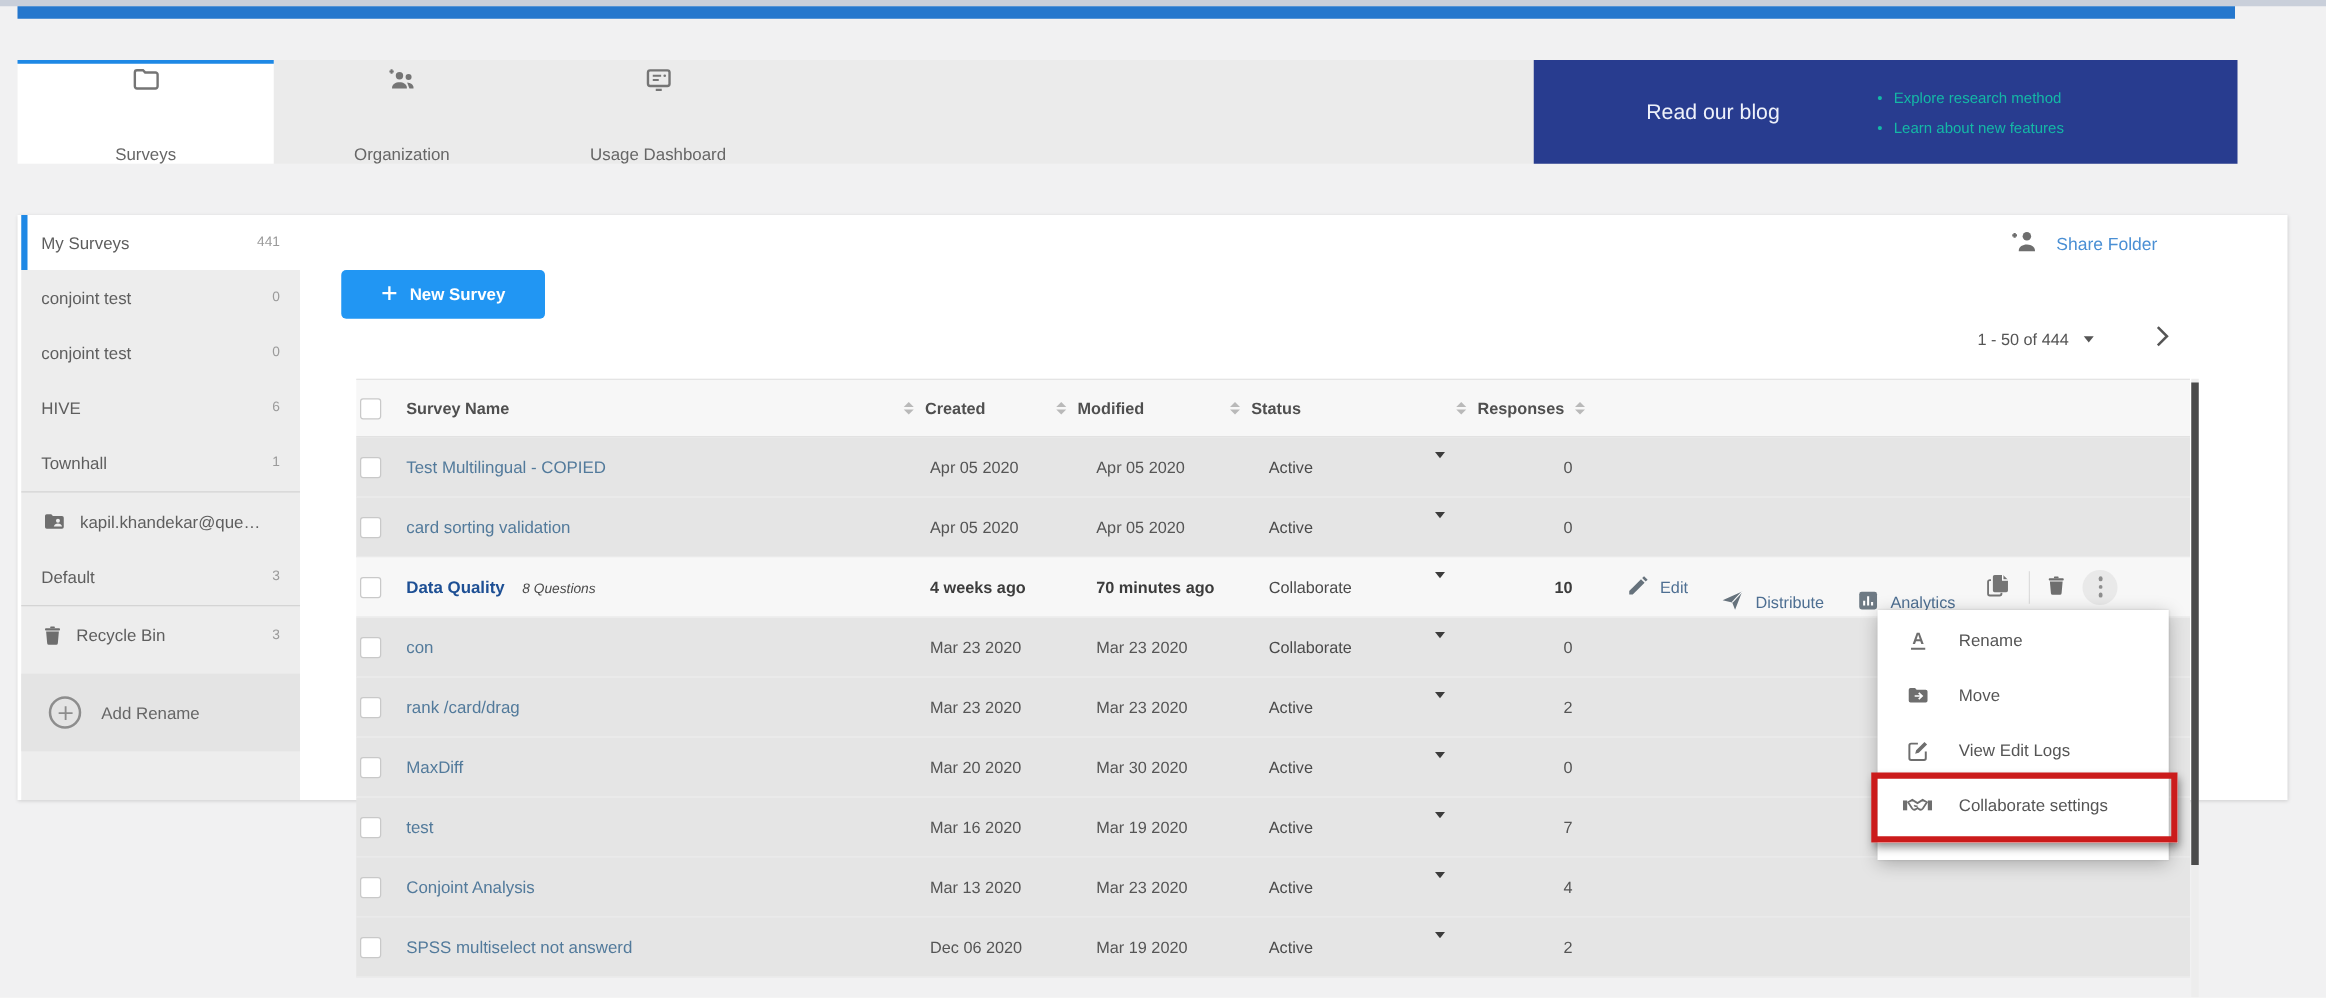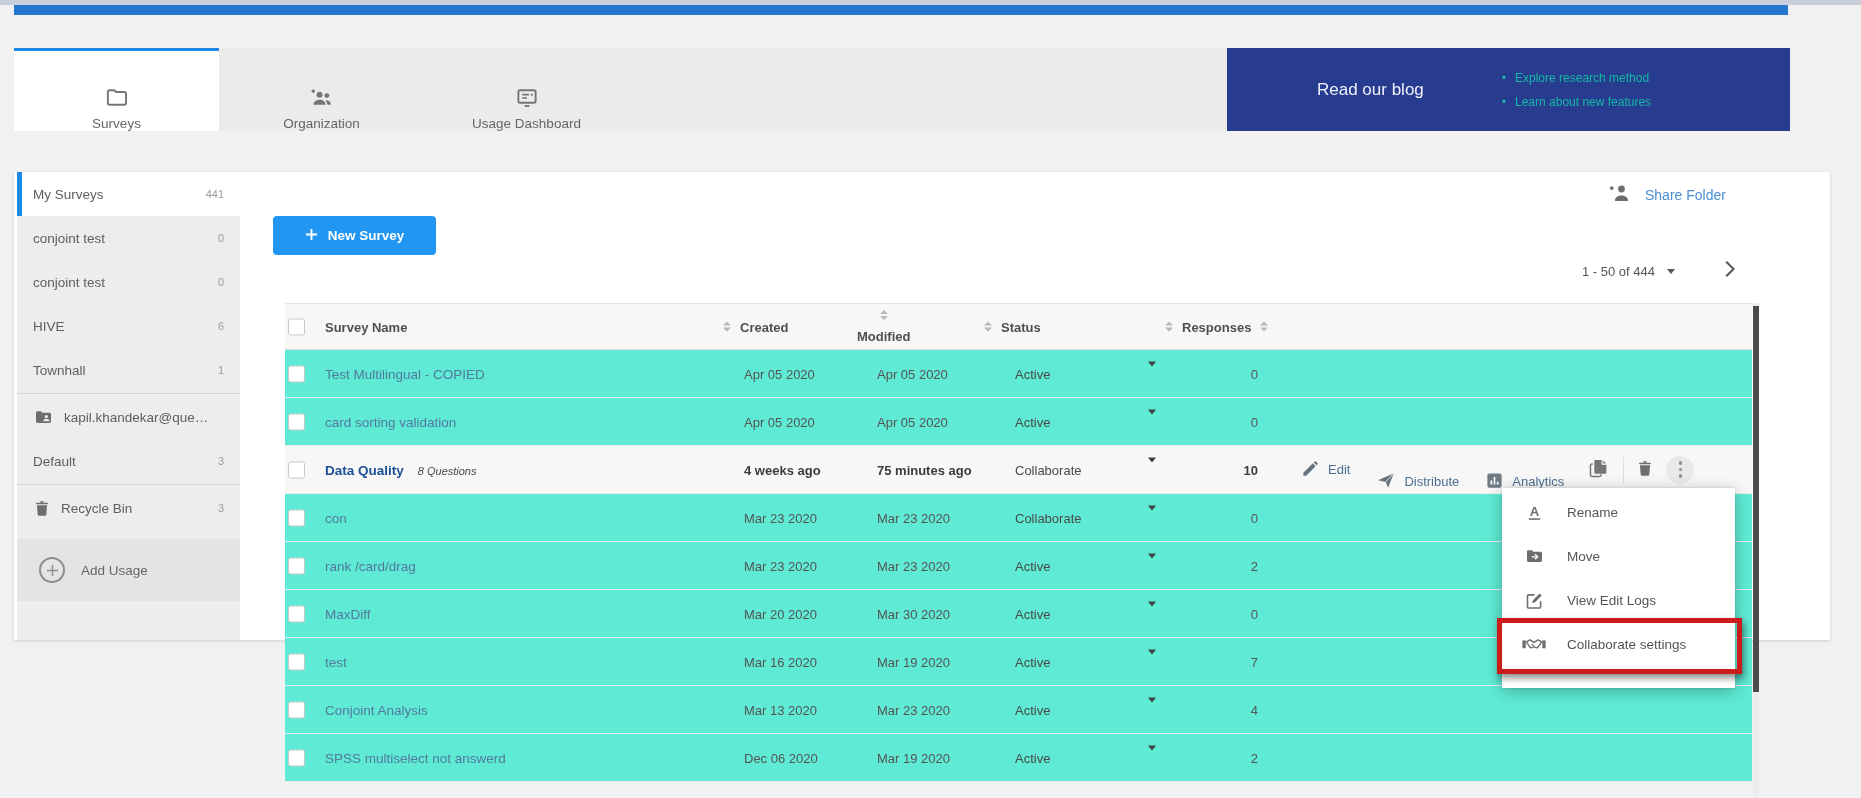--- a/index.html
+++ b/index.html
@@ -4,21 +4,21 @@
 <style>
   html,body{margin:0;padding:0;background:#f1f1f2;font-family:"Liberation Sans",sans-serif;}
   .screen{position:relative;width:1861px;height:798px;overflow:hidden;background:#f1f1f2;}
 
   
   .top-edge{position:absolute;left:0;top:0;width:1861px;height:5px;background:#c9cfda;}
   .top-blue{position:absolute;left:14px;top:5px;width:1774px;height:10px;background:#2577cd;}
 
   
   .tab-bar{position:absolute;left:14px;top:48px;width:1776px;height:83px;background:#ebebeb;display:flex;}
-  .tab{width:205px;height:100%;box-sizing:border-box;display:flex;flex-direction:column;align-items:center;justify-content:flex-end;padding-top:3px;cursor:pointer;}
+  .tab{width:205px;height:100%;box-sizing:border-box;display:flex;flex-direction:column;align-items:center;justify-content:space-between;padding-top:3px;cursor:pointer;}
   .tab.active{background:#fff;border-top:3px solid #1e88e5;padding-top:0;}
   .tab .tab-icon{height:24px;display:flex;align-items:center;}
   .tab .tab-label{margin-top:7px;font-size:13.5px;color:#666;}
 
   
   .banner{position:absolute;right:0;top:0;width:563px;height:83px;background:#283c8f;display:flex;align-items:center;}
   .banner-cta{margin-left:90px;font-size:17px;color:#eef1fa;cursor:pointer;white-space:nowrap;}
   .banner-bullets{margin:0 0 0 78px;padding:0;list-style:none;color:#14b8a6;font-size:12px;line-height:24px;}
   .banner-bullets li::before{content:"•";margin-right:9px;}
 
@@ -40,21 +40,21 @@
   .share-folder{position:absolute;left:1368px;top:9px;height:28px;display:flex;align-items:center;gap:13px;cursor:pointer;text-align:right;}
   .share-folder .lbl{font-size:14px;color:#4a8fd4;}
   .new-survey{position:absolute;left:33px;top:44px;width:163px;height:39px;background:#2196f3;border:none;border-radius:4px;color:#fff;font-size:13.5px;font-weight:bold;font-family:"Liberation Sans",sans-serif;display:flex;align-items:center;justify-content:center;gap:10px;cursor:pointer;}
   .pagination{position:absolute;left:1342px;top:88px;height:22px;display:flex;align-items:center;gap:12px;font-size:13px;color:#555;cursor:pointer;}
   .caret-dn{width:0;height:0;border-left:4.5px solid transparent;border-right:4.5px solid transparent;border-top:5.5px solid #3c3c3c;}
   .next-btn{position:absolute;left:1478px;top:86px;width:24px;height:24px;cursor:pointer;}
 
   
   .table{position:absolute;left:45px;top:131px;width:1467px;}
   .thead{position:relative;height:47px;background:#f7f7f7;border-top:1px solid #e4e4e4;border-bottom:1px solid #dcdcdc;box-sizing:border-box;font-weight:bold;color:#4f4f4f;font-size:13px;}
-  .row{position:relative;height:48px;border-bottom:1px solid #ececec;background:#5eead4;font-size:13px;color:#555;box-sizing:border-box;}
+  .row{position:relative;height:48px;border-bottom:1px solid #ececec;background:#e5e5e5;font-size:13px;color:#555;box-sizing:border-box;}
   .row.hl{background:#f7f7f7;}
   .cell{position:absolute;top:50%;transform:translateY(-50%);white-space:nowrap;}
   .c-check{left:3px;}
   .c-name{left:40px;font-size:13.5px;color:#527a9b;cursor:pointer;}
   .row.hl .c-name{color:#1d4f94;font-weight:bold;}
   .badge{font-size:11px;color:#4a4a4a;font-weight:normal;margin-left:14px;cursor:default;}
   .c-created{left:459px;}
   .c-modified{left:592px;}
   .c-status{left:730px;color:#4a4a4a;}
   .c-caret{left:863px;cursor:pointer;}
@@ -192,21 +192,21 @@
     <span class="slabel">Recycle Bin</span>
     <span class="count">3</span>
   </div>
         </div>
       <div class="add-folder">
         <span class="plus-circle">
           <svg width="13" height="13" viewBox="0 0 14 14">
               <path d="M7 1v12M1 7h12" stroke="#8d8d8d" stroke-width="1.6" fill="none"></path>
             </svg>
         </span>
-        <span>Add Usage</span>
+        <span>Add Rename</span>
       </div>
     </div>
 
     <div class="main">
       <div class="share-folder">
         <span>
           <svg width="24" height="24" viewBox="0 0 24 24" fill="#6e6e6e">
               <circle cx="13.5" cy="8" r="3.4"></circle>
               <path d="M7 19.5c0-3.3 3.2-5 6.5-5s6.5 1.7 6.5 5v.5H7z"></path>
               <path d="M5.6 7.2H1.8M3.7 5.3v3.8" stroke="#6e6e6e" stroke-width="1.8" fill="none"></path>
@@ -240,21 +240,21 @@
               <span class="checkbox"></span>
             </span>
           <span class="hcell" style="left:40px;">Survey Name</span>
           <span class="hcell" style="left:438px;">
             <span class="h-sort">
                 <i class="up"></i>
                 <i class="dn"></i>
               </span>
             <span>Created</span>
           </span>
-          <span class="hcell" style="left:572px;flex-direction:column;">
+          <span class="hcell" style="left:560px;">
             <span class="h-sort">
                 <i class="up"></i>
                 <i class="dn"></i>
               </span>
             <span>Modified</span>
           </span>
           <span class="hcell" style="left:699px;">
             <span class="h-sort">
                 <i class="up"></i>
                 <i class="dn"></i>
@@ -295,21 +295,21 @@
     <span class="cell c-status">Active</span>
     <span class="cell c-caret"><span class="caret-dn"></span></span>
     <span class="cell c-resp">0</span>
   </div>
             <div class="row hl">
     <span class="cell c-check">
                 <span class="checkbox"></span>
               </span>
     <span class="cell c-name"><span class="nm">Data Quality</span><span class="badge" style="display: inline; font-style: italic;">8 Questions</span></span>
     <span class="cell c-created">4 weeks ago</span>
-    <span class="cell c-modified">75 minutes ago</span>
+    <span class="cell c-modified">70 minutes ago</span>
     <span class="cell c-status">Collaborate</span>
     <span class="cell c-caret"><span class="caret-dn"></span></span>
     <span class="cell c-resp">10</span>
   <span class="cell c-actions">
                 <span class="act">
                   <span><svg width="19" height="19" viewBox="0 0 24 24" fill="#66727c">
                       <path d="M3 17.4 14.9 5.5l3.6 3.6L6.6 21H3z"></path>
                       <path d="M16.1 4.3l1.9-1.9 3.6 3.6-1.9 1.9z"></path>
                     </svg></span>
                   <span class="alabel">Edit</span>

